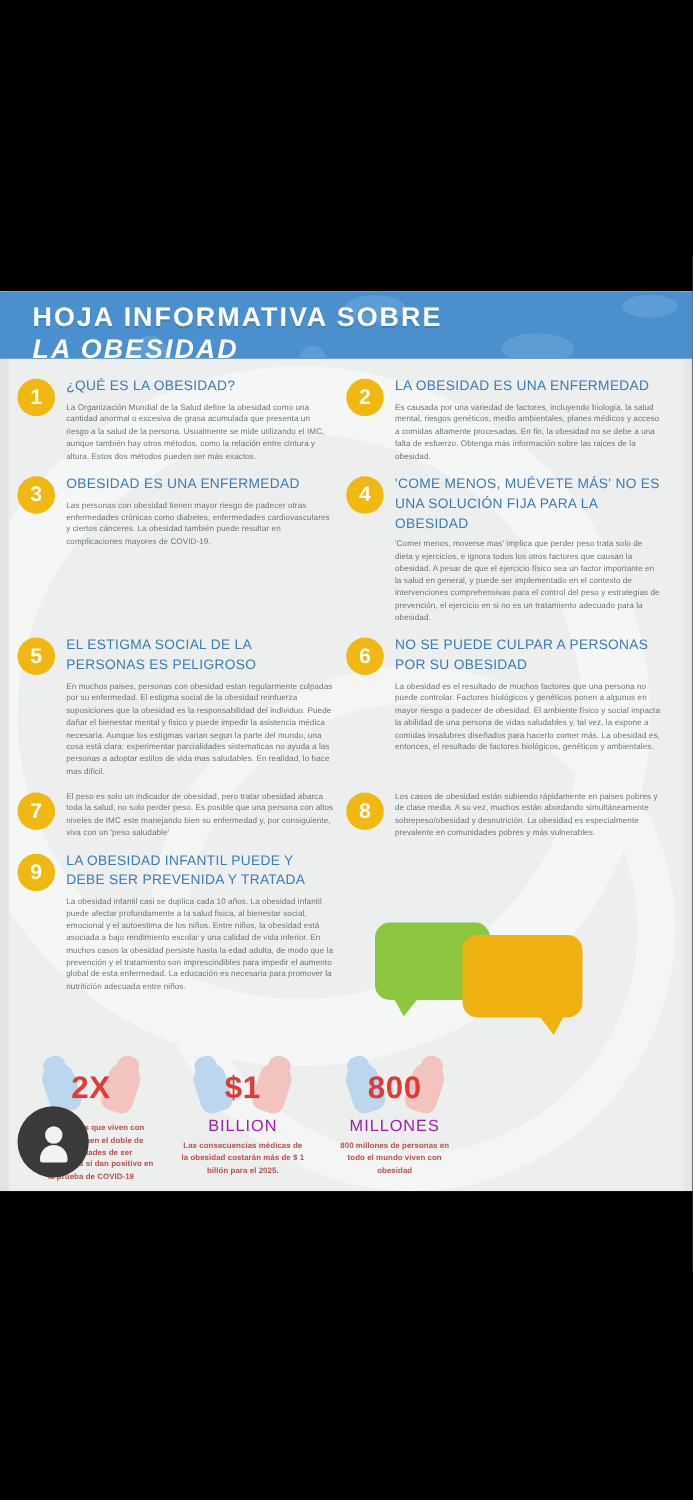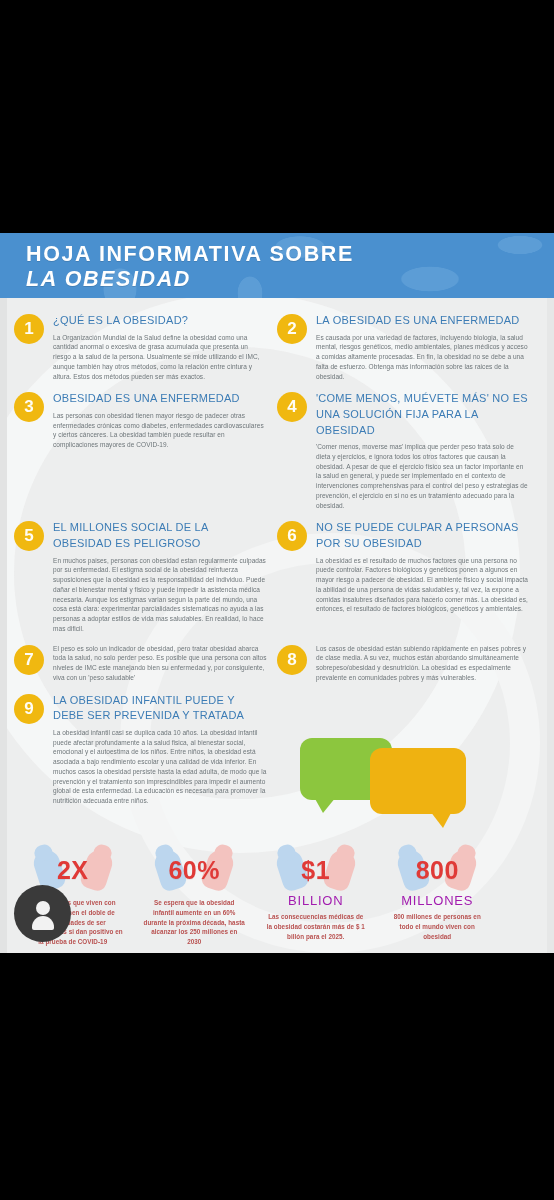--- a/index.html
+++ b/index.html
@@ -40,21 +40,21 @@
     position:absolute; top:300px; left:120px;
     width: 420px; height: 420px;
     border: 30px solid #f4f5f5;
     border-radius:50%;
     pointer-events:none;
   }
 
   
   .header {
     position: relative;
-    height: 65px;
+    height: 54px;
     background: #4a90cf;
     overflow: hidden;
   }
   .header .hdr-pattern {
     position:absolute; inset:0;
     background:
       radial-gradient(ellipse 60px 26px at 300px 14px, #5c9dd6 40%, transparent 42%),
       radial-gradient(ellipse 70px 30px at 430px 46px, #5c9dd6 40%, transparent 42%),
       radial-gradient(ellipse 40px 50px at 120px 56px, #5c9dd6 40%, transparent 42%),
       radial-gradient(ellipse 54px 22px at 520px 12px, #5c9dd6 40%, transparent 42%),
@@ -250,21 +250,21 @@
         <div class="badge">4</div>
         <div class="item-body">
           <div class="item-title">'COME MENOS, MUÉVETE MÁS' NO ES UNA SOLUCIÓN FIJA PARA LA OBESIDAD</div>
           <div class="item-text">'Comer menos, moverse mas' implica que perder peso trata solo de dieta y ejercicios, e ignora todos los otros factores que causan la obesidad. A pesar de que el ejercicio físico sea un factor importante en la salud en general, y puede ser implementado en el contexto de intervenciones comprehensivas para el control del peso y estrategias de prevención, el ejercicio en si no es un tratamiento adecuado para la obesidad.</div>
         </div>
       </div>
 
       <div class="item">
         <div class="badge">5</div>
         <div class="item-body">
-          <div class="item-title">EL MILLONES SOCIAL DE LA OBESIDAD ES PELIGROSO</div>
+          <div class="item-title">EL ESTIGMA SOCIAL DE LA PERSONAS ES PELIGROSO</div>
           <div class="item-text">En muchos paises, personas con obesidad estan regularmente culpadas por su enfermedad. El estigma social de la obesidad reinfuerza suposiciones que la obesidad es la responsabilidad del individuo. Puede dañar el bienestar mental y fisico y puede impedir la asistencia médica necesaria. Aunque los estigmas varian segun la parte del mundo, una cosa está clara: experimentar parcialidades sistematicas no ayuda a las personas a adoptar estilos de vida mas saludables. En realidad, lo hace mas dificil.</div>
         </div>
       </div>
 
       <div class="item">
         <div class="badge">6</div>
         <div class="item-body">
           <div class="item-title">NO SE PUEDE CULPAR A PERSONAS POR SU OBESIDAD</div>
           <div class="item-text">La obesidad es el resultado de muchos factores que una persona no puede controlar. Factores biológicos y genéticos ponen a algunos en mayor riesgo a padecer de obesidad. El ambiente físico y social impacta la abilidad de una persona de vidas saludables y, tal vez, la expone a comidas insalubres diseñados para hacerlo comer más. La obesidad es, entonces, el resultado de factores biológicos, genéticos y ambientales.</div>
         </div>
@@ -303,28 +303,20 @@
 
       <div class="stat">
         <div class="stat-icon">
           <span class="hand hand-l"></span>
           <span class="hand hand-r"></span>
           <span class="stat-num">2X</span>
         </div>
         <div class="stat-cap">Las personas que viven con obesidad tienen el doble de probabilidades de ser hospitalizadas si dan positivo en la prueba de COVID-19</div>
       </div>
 
-      <div class="stat">
-        <div class="stat-icon">
-          <span class="hand hand-l"></span>
-          <span class="hand hand-r"></span>
-          <span class="stat-num">60%</span>
-        </div>
-        <div class="stat-cap">Se espera que la obesidad infantil aumente en un 60% durante la próxima década, hasta alcanzar los 250 millones en 2030</div>
-      </div>
 
       <div class="stat">
         <div class="stat-icon">
           <span class="hand hand-l"></span>
           <span class="hand hand-r"></span>
           <span class="stat-num">$1</span>
         </div>
         <div class="stat-sub">BILLION</div>
         <div class="stat-cap">Las consecuencias médicas de la obesidad costarán más de $ 1 billón para el 2025.</div>
       </div>

